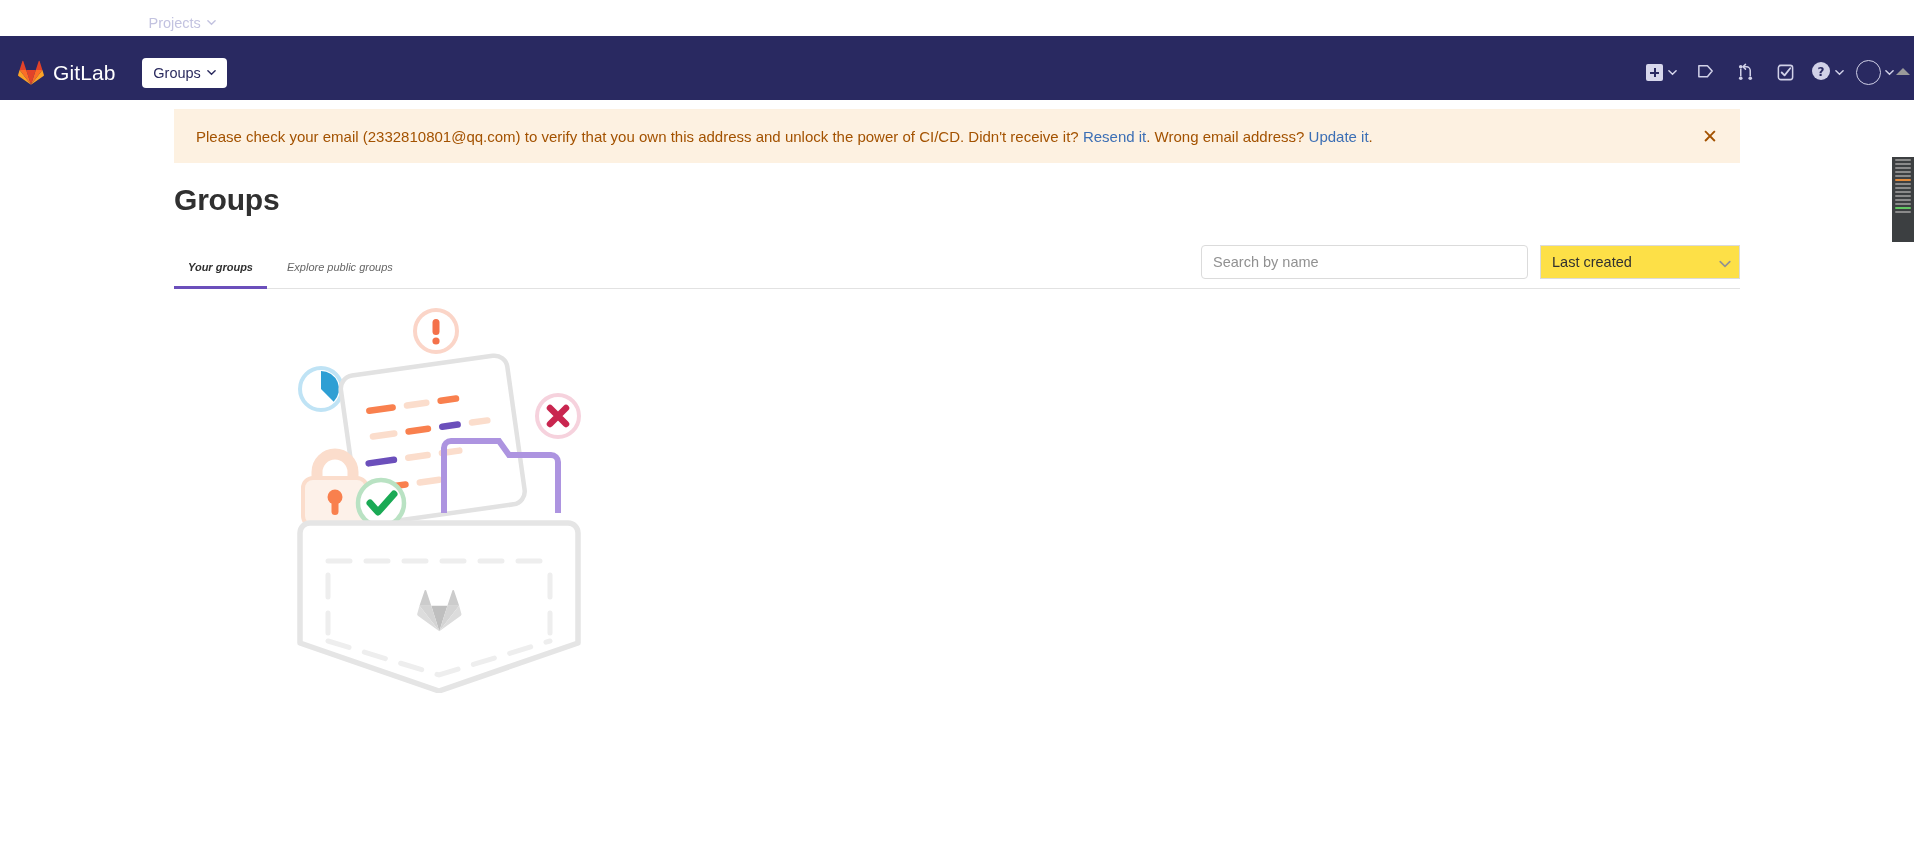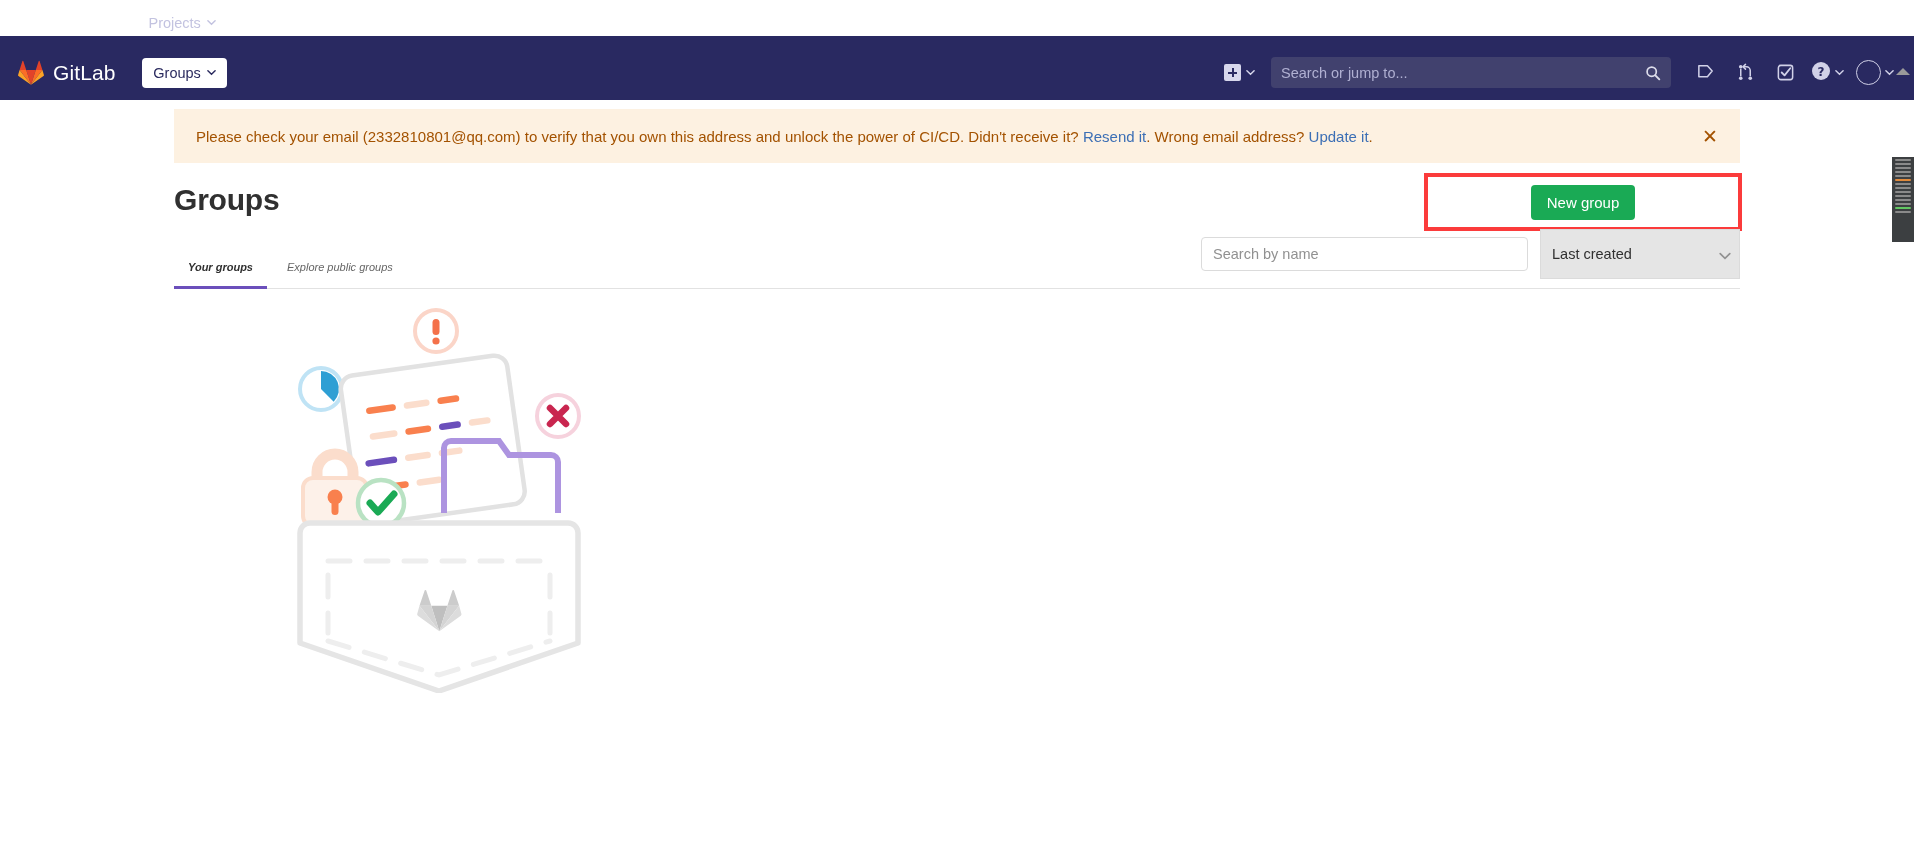--- a/index.html
+++ b/index.html
@@ -166,23 +166,23 @@
   }
   .inp-search {
     width: 327px; height: 34px;
     border: 1px solid #dbdbdb; border-radius: 4px;
     padding: 0 11px; font-size: 14.5px; color: #303030;
     font-family: "Liberation Sans", sans-serif;
     background: #fff;
   }
   .inp-search::placeholder { color: #919191; }
   .sort-select {
-    width: 200px; height: 50px;
+    width: 200px; height: 34px;
     border: 1px solid #dbdbdb; border-radius: 0;
-    background: #e5e5e5; cursor: pointer;
+    background: #fde047; cursor: pointer;
     display: flex; align-items: center;
     padding: 0 11px; font-size: 14.5px; color: #303030;
   }
   .sort-select .lbl { flex: 1; }
 
   
   .empty {
     display: flex; align-items: center;
     margin-top: 14px;
     padding-left: 120px;
@@ -263,29 +263,20 @@
 
     <div class="plus-box">
       <span class="plus-sq"></span>
       <span class="caret">
         <svg width="9" height="9" viewBox="0 0 10 10">
             <path d="M1 3 L5 7 L9 3" stroke="#d7d7ec" stroke-width="1.6" fill="none" stroke-linecap="round"></path>
           </svg>
       </span>
     </div>
 
-    <div class="searchbox">
-      <span class="ph">Search or jump to...</span>
-      <span class="search-ico">
-        <svg width="16" height="16" viewBox="0 0 16 16">
-          <circle cx="6.7" cy="6.7" r="4.6" stroke="#e6e6f2" stroke-width="1.7" fill="none"></circle>
-          <path d="M10.3 10.3 L14.3 14.3" stroke="#e6e6f2" stroke-width="1.9" stroke-linecap="round"></path>
-        </svg>
-      </span>
-    </div>
 
     <div class="nav-ico-btn">
       <svg width="19" height="19" viewBox="0 0 20 20">
         <path d="M3 3 H12 L17 8.5 L12 14.5 H3 Z" stroke="#d1d1e8" stroke-width="1.6" fill="none" stroke-linejoin="round"></path>
       </svg>
     </div>
 
     <div class="nav-ico-btn">
       <svg width="19" height="19" viewBox="0 0 20 20">
         <circle cx="5" cy="4" r="1.9" fill="#d1d1e8"></circle>
@@ -334,23 +325,20 @@
 
   <div class="container">
 
     <div class="alert">
       <div class="alert-text"><span>Please check your email (2332810801@qq.com) to verify that you own this address and unlock the power of CI/CD. Didn't receive it? </span><a href="#">Resend it</a><span>. Wrong email address? </span><a href="#">Update it</a><span>.</span></div>
       <div class="alert-close">✕</div>
     </div>
 
     <div class="page-head">
       <div class="page-title">Groups</div>
-      <div class="highlight-box">
-        <button class="btn-new">New group</button>
-      </div>
     </div>
 
     <div class="tabs-row">
       <div class="tabs">
         <div class="tab active">
           <span>Your groups</span>
         </div>
         <div class="tab">
           <span>Explore public groups</span>
         </div>

